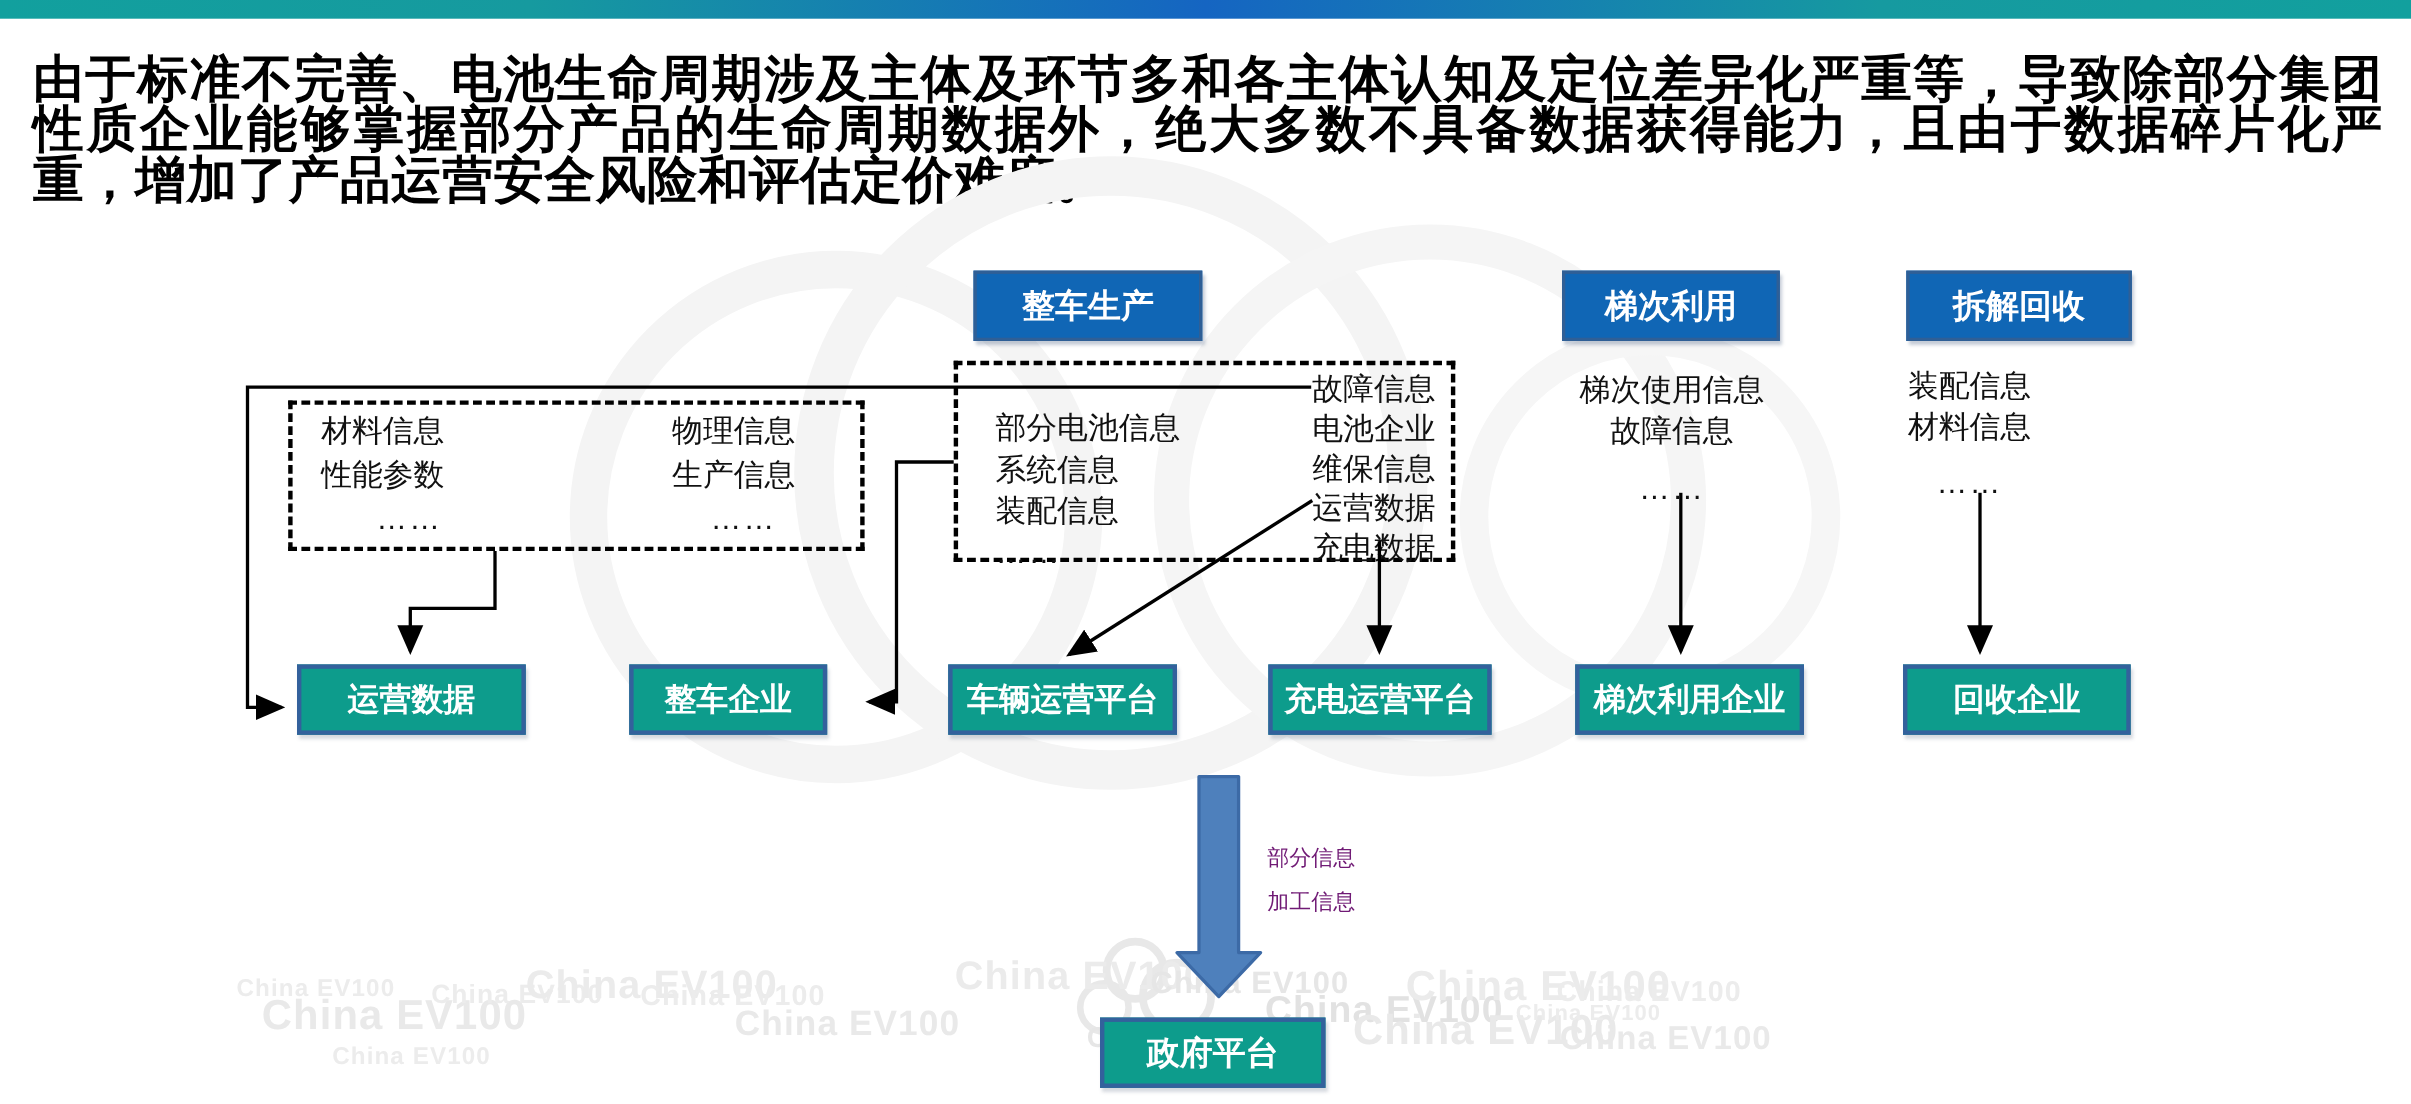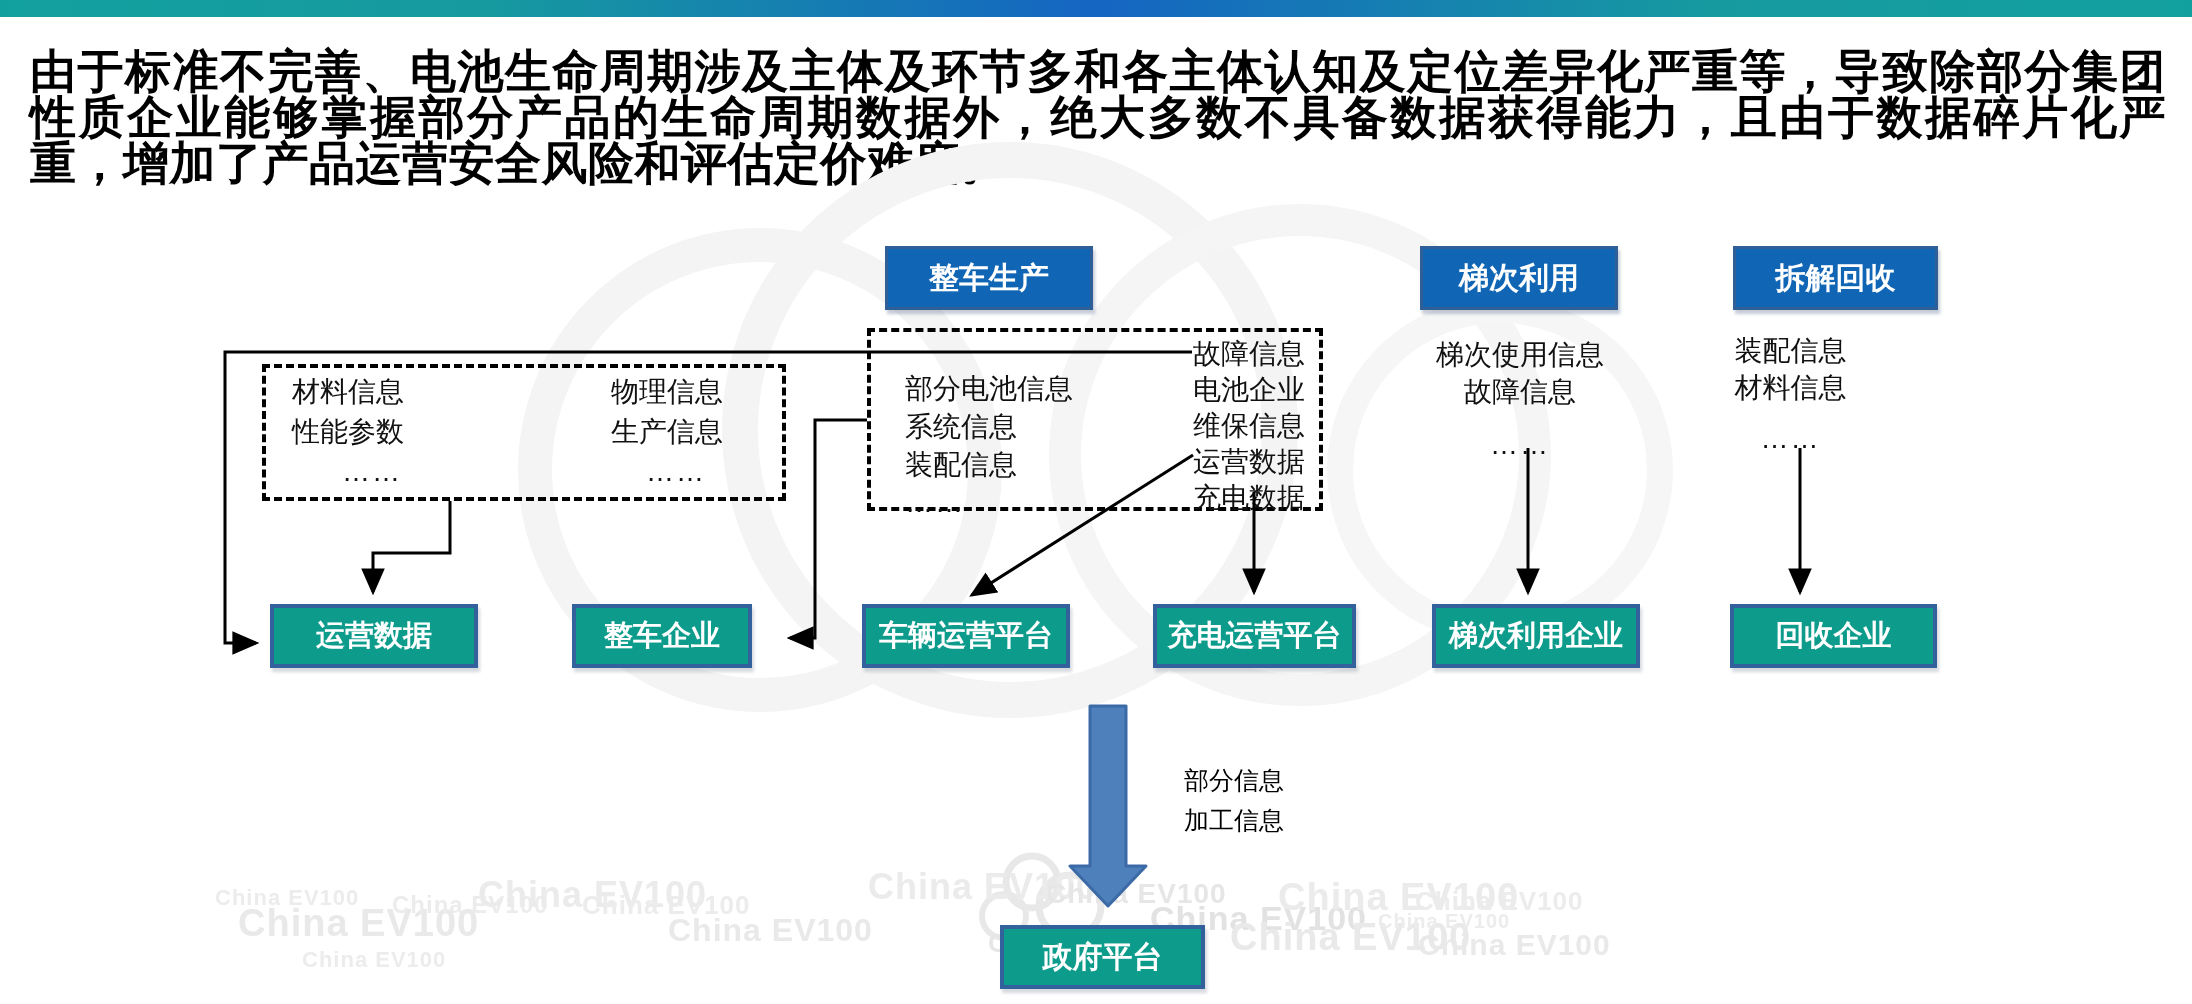--- a/index.html
+++ b/index.html
@@ -54,22 +54,22 @@
     position:absolute; border:4px dashed #000000; z-index:1; box-sizing:border-box;
     background:transparent;
   }
   .infocol{position:absolute; color:#111111; font-size:28px; line-height:40px; white-space:nowrap;}
   .ellipsis{letter-spacing:2px;}
   .plainlist{
     position:absolute; z-index:1; color:#111111; font-size:28px; line-height:37px;
     text-align:center; white-space:nowrap;
   }
   .flowlabel{
-    position:absolute; left:1184px; top:760px; z-index:3;
-    color:#000000; font-size:25px; line-height:40px; white-space:nowrap;
+    position:absolute; left:1152px; top:760px; z-index:3;
+    color:#701a75; font-size:20px; line-height:40px; white-space:nowrap;
   }
 </style>
 </head>
 <body>
 
 <div class="page">
 
   <div class="topbar"></div>
 
   <div class="intro">由于标准不完善、电池生命周期涉及主体及环节多和各主体认知及定位差异化严重等，导致除部分集团性质企业能够掌握部分产品的生命周期数据外，绝大多数不具备数据获得能力，且由于数据碎片化严重，增加了产品运营安全风险和评估定价难度。</div>

